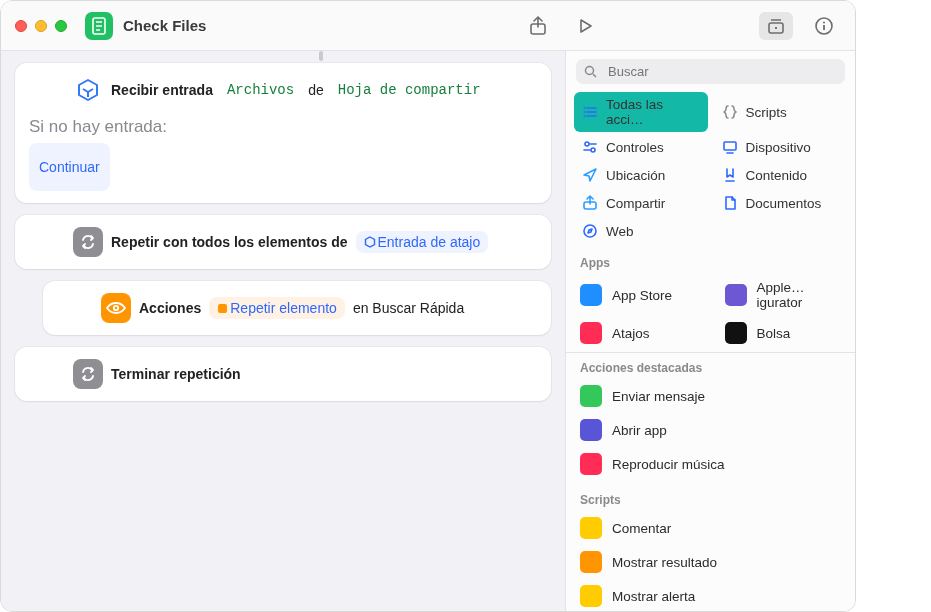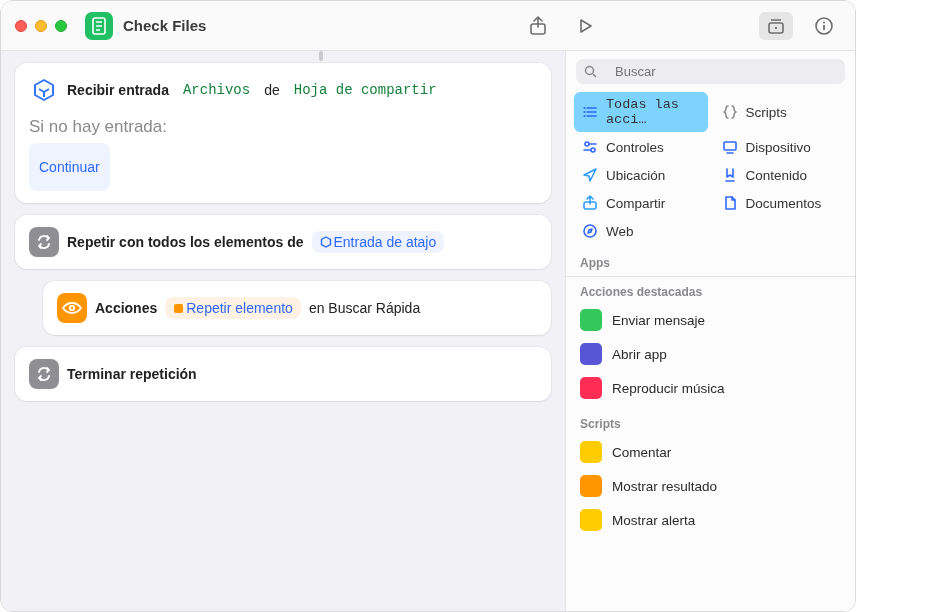--- a/index.html
+++ b/index.html
@@ -48,50 +48,50 @@
     flex:1; background:#f2f1f6; padding: 12px 14px 0 14px;
     overflow:auto; position:relative;
   }
 
   .card {
     background:#fff; border-radius:12px;
     box-shadow: 0 1px 2px rgba(0,0,0,.06), 0 0 0 1px rgba(0,0,0,.04);
     margin-bottom: 12px;
     position:relative;
   }
-  .card-row { display:flex; align-items:center; gap:8px; padding:12px 14px; font-size:14px; color:#222;}
+  .card-row { display:flex; align-items:center; gap:8px; padding:12px 14px; font-size:14px; color:#222;margin-left:44px;}
   .act-icon { width:30px; height:30px; border-radius:8px; display:flex; align-items:center; justify-content:center; flex-shrink:0;}
   .act-icon.gray { background:#8e8e93; }
   .act-icon.orange { background:#ff9500; }
   .bold { font-weight:600; }
   .token { color:#15803d; font-weight:500; padding:2px 6px; border-radius:6px;font-family:Liberation Mono, monospace; }
   .token-pill { background:#eef3ff; color:#2e68ff; padding:3px 8px; border-radius:8px; display:inline-flex; align-items:center; gap:2px; font-weight:500;}
   .muted-label { font-size:17px; color:#8a8a8e; padding: 0 14px 6px 14px; }
   .sub-pill { display:inline-block; background:#eef3ff; color:#2e68ff; padding:16px 10px; border-radius:8px; margin:0 0 12px 14px; font-size:14px; font-weight:500;}
   .nested { margin-left:28px; }
 
   
   .sidebar {
     width:290px; border-left:1px solid #e3e3e3; display:flex; flex-direction:column;
     background:#fcfcfc;
     min-height:0;
   }
   .search-wrap { padding:8px 10px; }
   .search {
-    display:flex; align-items:center; gap:18px;
+    display:flex; align-items:center; gap:11px;
     background:#ededef; border-radius:7px; padding:5px 8px;
     color:#8a8a8e; font-size:13px;
   }
   .search input { border:none; background:transparent; outline:none; flex:1; font-size:13px; color:#333;}
   .cat-grid {
     display:grid; grid-template-columns:1fr 1fr; padding:0 8px 6px 8px; gap:2px 6px;
     font-size:13.5px;
   }
   .cat-item { display:flex; align-items:center; gap:8px; padding:5px 8px; border-radius:6px; color:#333;}
-  .cat-item.selected { background:#7dd3fc;font-family:Liberation Mono, monospace; }
+  .cat-item.selected { background:#14b8a6; }
   .cat-icn { width:16px; height:16px; display:flex; align-items:center; justify-content:center; flex-shrink:0;}
   .section-h { font-size:12px; color:#8a8a8e; font-weight:600; padding:6px 14px 4px 14px; }
   .app-row, .act-row {
     display:flex; align-items:center; gap:10px; padding:6px 14px; font-size:13.5px; color:#2b2b2b;
   }
   .app-grid { display:grid; grid-template-columns:1fr 1fr; }
   .app-ic, .act-ic { width:22px; height:22px; border-radius:5px; display:flex; align-items:center; justify-content:center; flex-shrink:0; color:#fff; font-size:12px;}
   .scroll-area { overflow:auto; flex:1; min-height:0; }
   .divider { height:1px; background:#e4e4e4; margin:2px 0; }
 
@@ -322,20 +322,38 @@
                 <circle cx="8" cy="8" r="6" fill="none" stroke="#2e68ff" stroke-width="1.6" stroke-linecap="round" stroke-linejoin="round"></circle>
                 <path d="M10 6l-1 3-3 1 1-3z" fill="none" stroke="#2e68ff" stroke-width="1.6" stroke-linecap="round" stroke-linejoin="round"></path>
               </svg>
             </span>
             <span>Web</span>
           </div>
         </div>
 
       <div class="scroll-area">
         <div class="section-h">Apps</div>
+        <div class="app-grid" id="apps-grid">
+            <div class="app-row">
+              <span class="app-ic" style="background:#1f8fff"></span>
+              <span>App Store</span>
+            </div>
+            <div class="app-row">
+              <span class="app-ic" style="background:#6d57d3"></span>
+              <span>Apple…igurator</span>
+            </div>
+            <div class="app-row">
+              <span class="app-ic" style="background:#ff2d55"></span>
+              <span>Atajos</span>
+            </div>
+            <div class="app-row">
+              <span class="app-ic" style="background:#111"></span>
+              <span>Bolsa</span>
+            </div>
+          </div>
 
         <div class="divider"></div>
         <div class="section-h">Acciones destacadas</div>
         <div id="featured-list">
             <div class="act-row">
               <span class="act-ic" style="background:#34c759"></span>
               <span>Enviar mensaje</span>
             </div>
             <div class="act-row">
               <span class="act-ic" style="background:#5856d6"></span>

